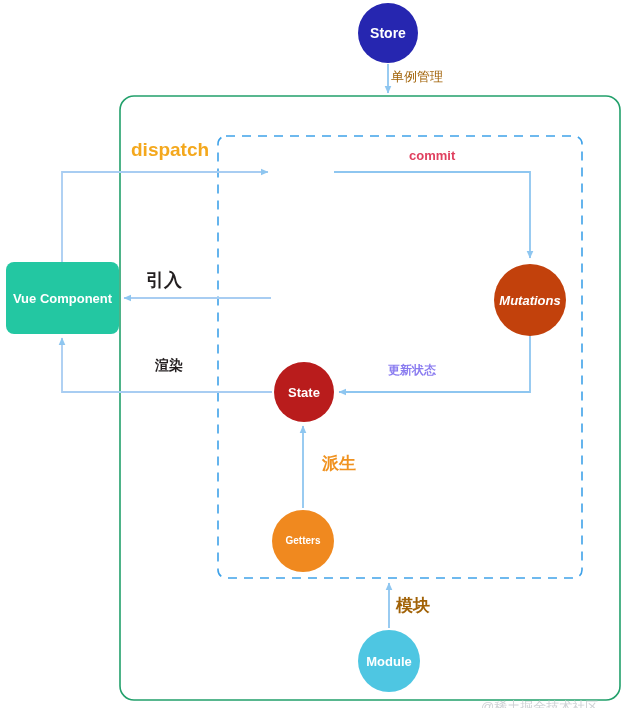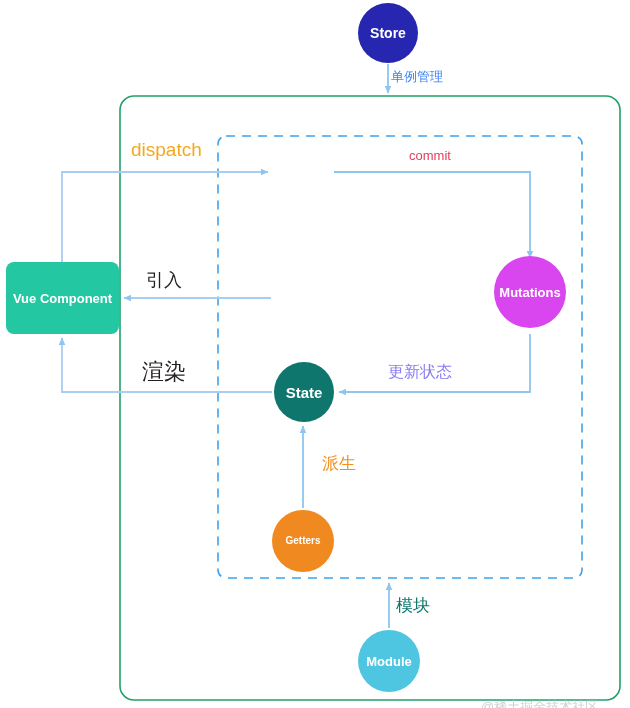--- a/index.html
+++ b/index.html
@@ -31,21 +31,21 @@
     justify-content: center;
     color: #ffffff;
     font-weight: bold;
     text-align: left;
     line-height: 1;
     user-select: none;
   }
   .node.circle { border-radius: 50%; }
   .lbl {
     position: absolute;
-    font-weight: normal;
+    font-weight: bold;
     white-space: nowrap;
     user-select: none;
   }
   .watermark {
     position: absolute;
     color: #cfd3d6;
     font-size: 13px;
     white-space: nowrap;
     margin-top: 28px;
   }
@@ -81,52 +81,52 @@
     <path d="M303,508 L303,426" fill="none" stroke="#8ec6f0" stroke-width="1.8" marker-end="url(#ah)"></path>
 
     <path d="M389,628 L389,583" fill="none" stroke="#8ec6f0" stroke-width="1.8" marker-end="url(#ah)"></path>
   </svg>
 
   <div class="node circle" style="left:358px; top:3px; width:60px; height:60px; background:#2626b0; font-size:14px;">
     <span>Store</span>
   </div>
 
 
-  <div class="node circle" style="left:494px; top:256px; width:72px; height:72px; background:#d946ef; font-size:13px;">
+  <div class="node circle" style="left:494px; top:264px; width:72px; height:72px; background:#c2410c; font-size:13px;font-style:italic;">
     <span>Mutations</span>
   </div>
 
 
-  <div class="node circle" style="left:274px; top:362px; width:60px; height:60px; background:#0f766e; font-size:15px;">
+  <div class="node circle" style="left:274px; top:362px; width:60px; height:60px; background:#b91c1c; font-size:13px;">
     <span>State</span>
   </div>
 
   <div class="node circle" style="left:272px; top:510px; width:62px; height:62px; background:#f0891f; font-size:10px;">
     <span>Getters</span>
   </div>
 
   <div class="node circle" style="left:358px; top:630px; width:62px; height:62px; background:#4ec6e2; font-size:13px;">
     <span>Module</span>
   </div>
 
   <div class="node" style="left:6px; top:262px; width:113px; height:72px; background:#23c7a2; border-radius:8px; font-size:13px;">
     <span>Vue Component</span>
   </div>
 
-  <div class="lbl" style="left:391px; top:68px; color:#3b82f6; font-size:13px; font-weight:normal;">单例管理</div>
+  <div class="lbl" style="left:391px; top:68px; color:#a16207; font-size:13px; font-weight:normal;">单例管理</div>
 
   <div class="lbl" style="left:131px; top:139px; color:#f4a81d; font-size:19px;">dispatch</div>
 
   <div class="lbl" style="left:409px; top:148px; color:#e0405f; font-size:13px;">commit</div>
 
   <div class="lbl" style="left:146px; top:268px; color:#231f20; font-size:18px;">引入</div>
 
-  <div class="lbl" style="left:142px; top:357px; color:#231f20; font-size:22px;">渲染</div>
+  <div class="lbl" style="left:155px; top:357px; color:#231f20; font-size:14px;">渲染</div>
 
-  <div class="lbl" style="left:388px; top:362px; color:#8a7cf0; font-size:16px;">更新状态</div>
+  <div class="lbl" style="left:388px; top:362px; color:#8a7cf0; font-size:12px;">更新状态</div>
 
   <div class="lbl" style="left:310px; top:452px; color:#f0921f; font-size:17px;margin-left:12px;">派生</div>
 
-  <div class="lbl" style="left:396px; top:594px; color:#0f766e; font-size:17px;">模块</div>
+  <div class="lbl" style="left:396px; top:594px; color:#a16207; font-size:17px;">模块</div>
 
   <div class="watermark" style="left:481px; top:670px;">@稀土掘金技术社区</div>
 
 </div>
 
 </body></html>

